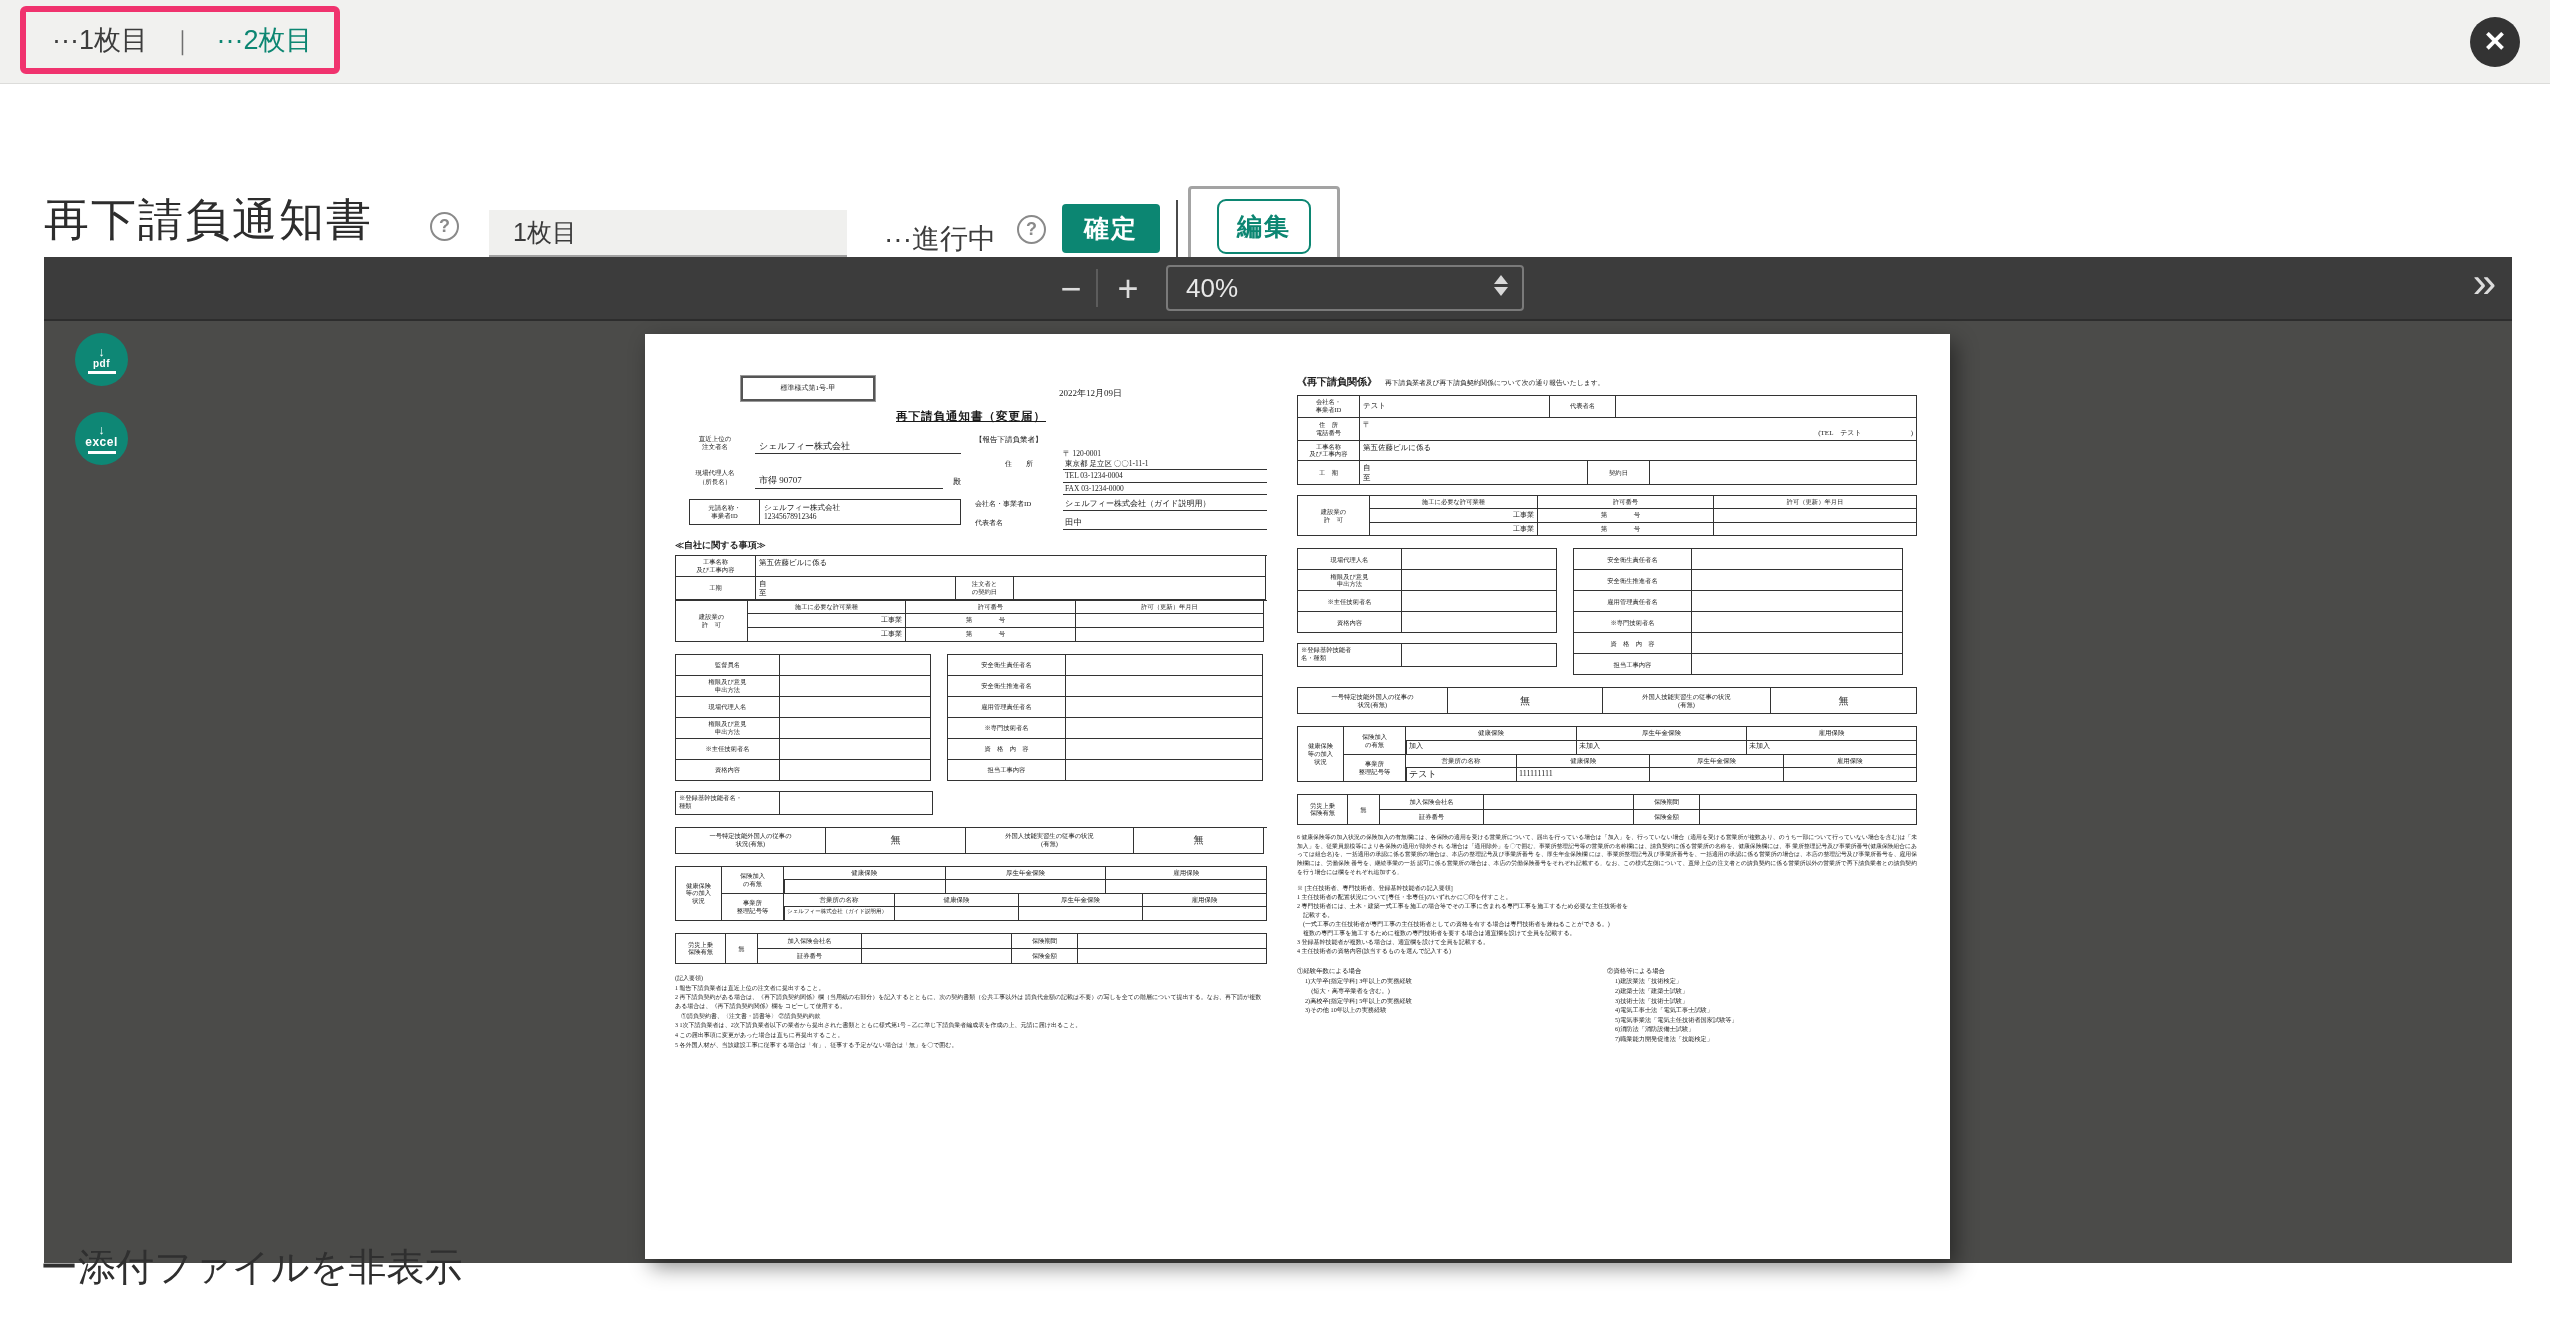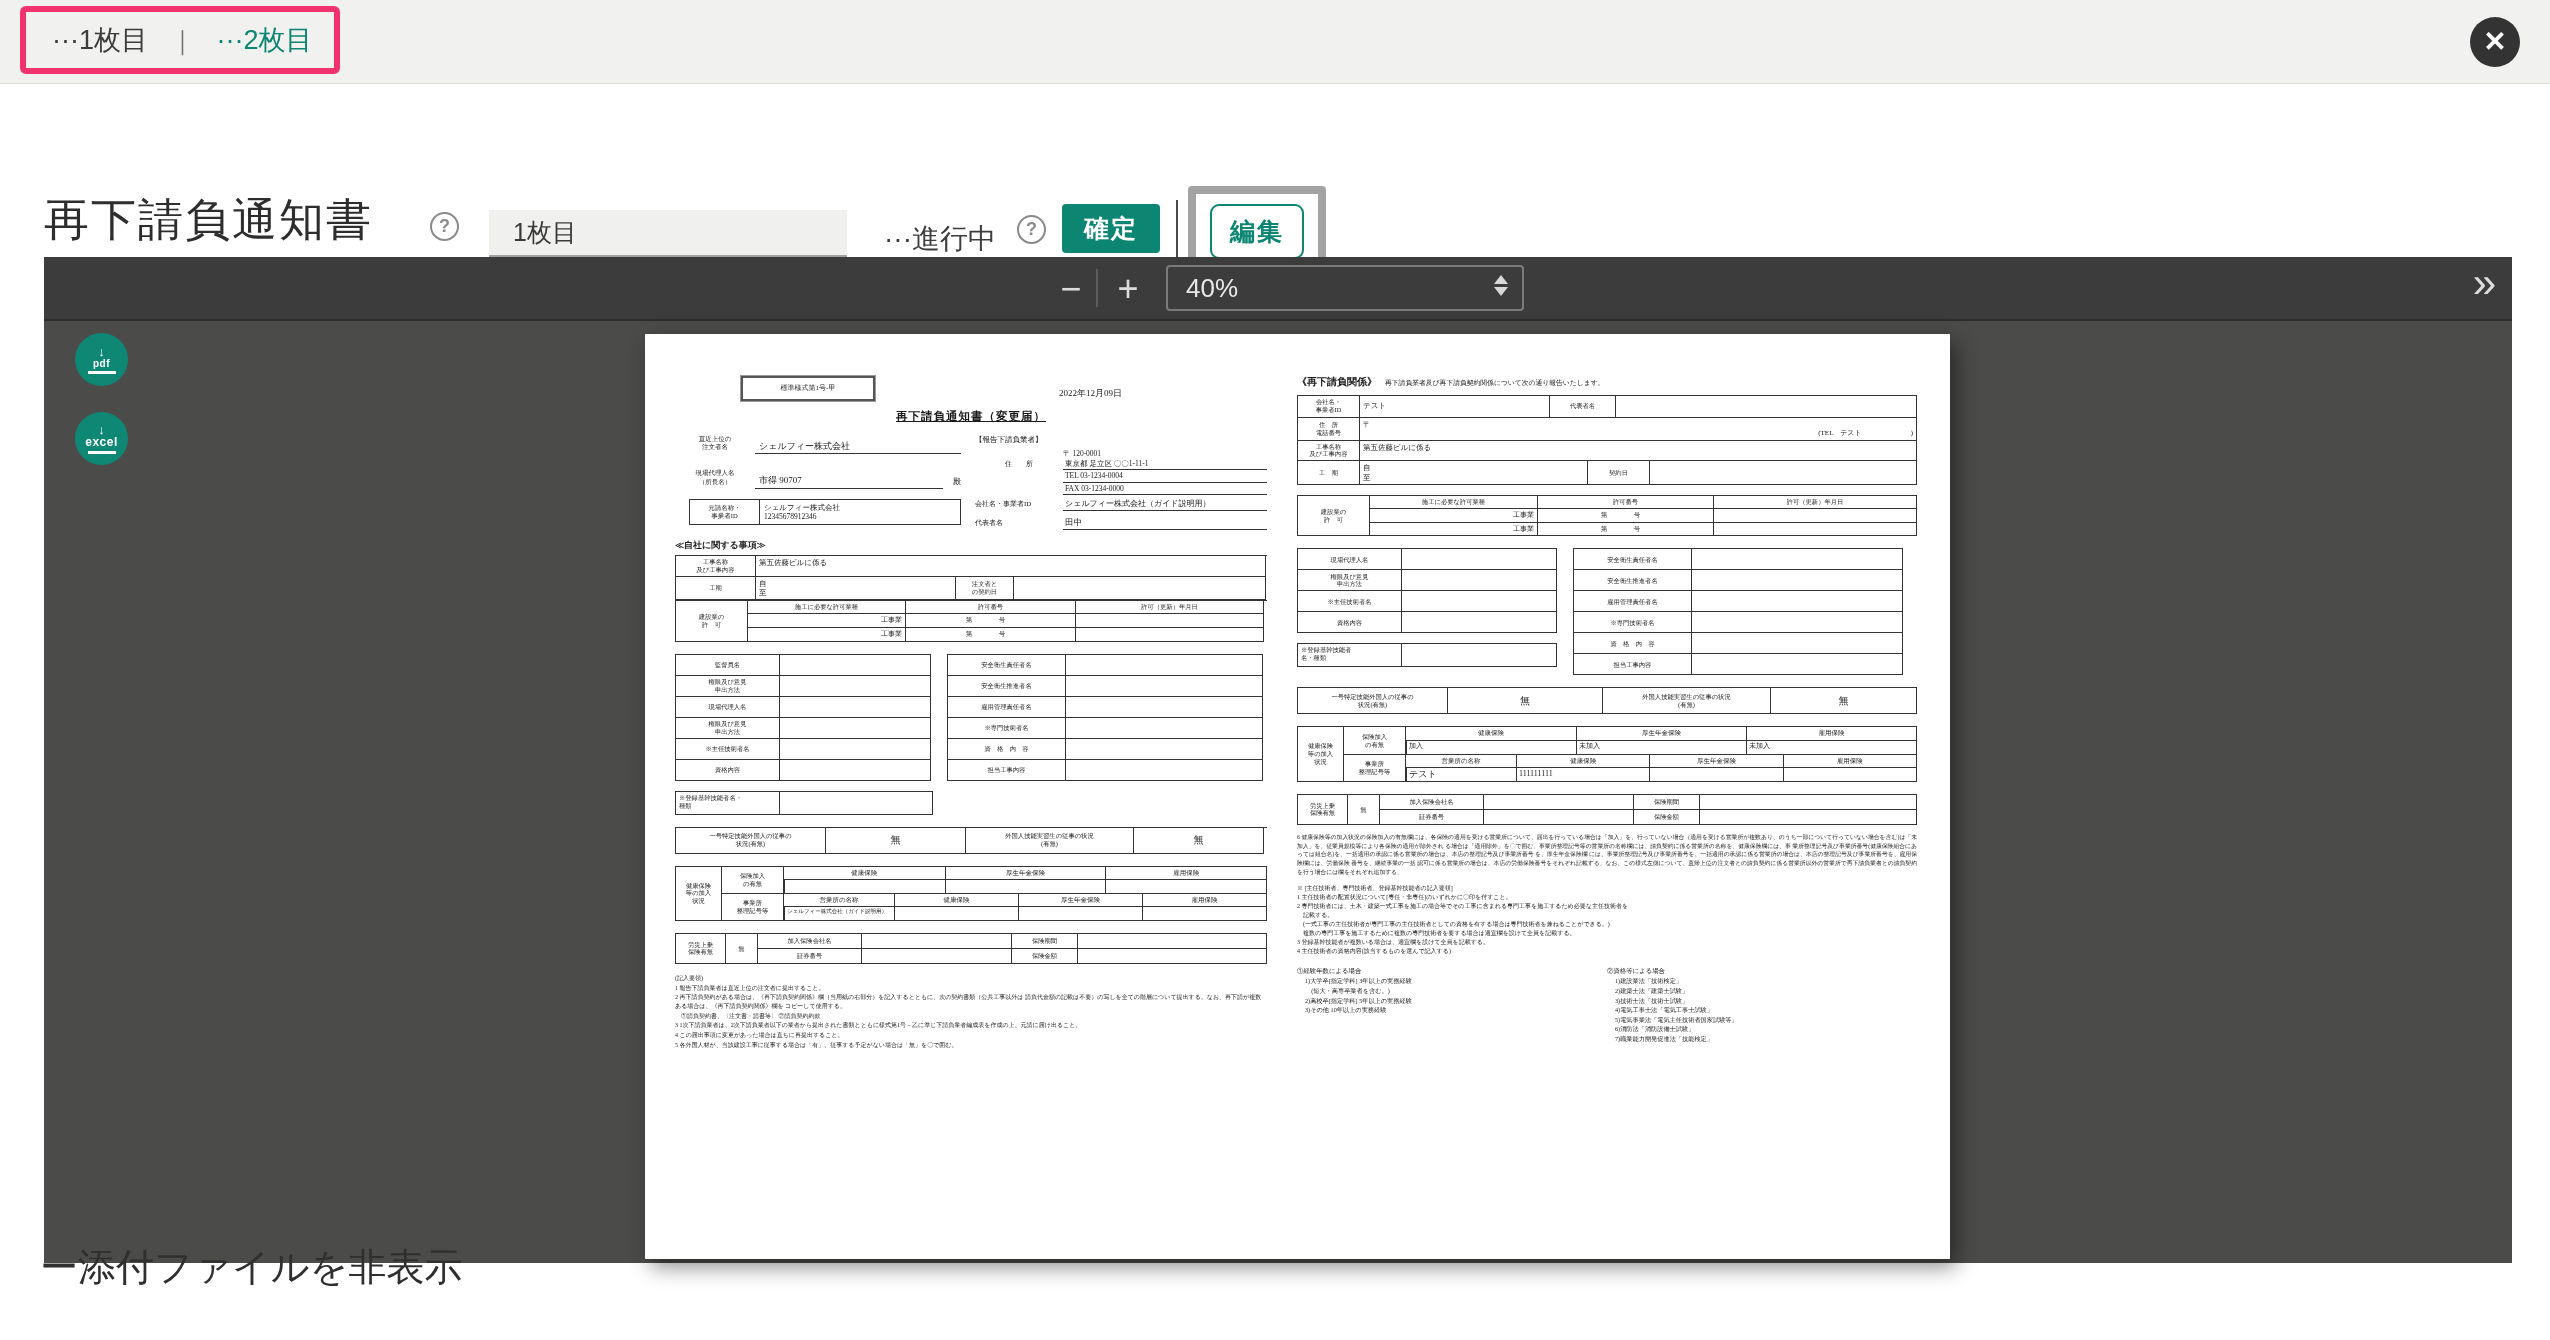--- a/index.html
+++ b/index.html
@@ -25,21 +25,21 @@
   .help-1 { position:absolute; left:430px; top:128px; }
   .name-input { position:absolute; left:489px; top:126px; width:358px; height:47px; background:#f0f0ee;
     border:none; border-bottom:2px solid #a2a2a2; font-size:25px; color:#3a3a3a; padding:0 0 0 24px;
     font-family:inherit; }
   .status-label { position:absolute; left:884px; top:136px; font-size:28px; color:#3c3c3c; }
   .help-2 { position:absolute; left:1017px; top:131px; }
   .confirm-btn { position:absolute; left:1062px; top:120px; height:49px; padding:0 22px; background:#0c8672;
     color:#fff; border:none; border-radius:4px; font-size:25px; font-weight:bold; letter-spacing:2px; cursor:pointer;
     font-family:inherit; }
   .header-sep { position:absolute; left:1176px; top:116px; width:2px; height:58px; background:#4a4a4a; }
-  .edit-highlight { position:absolute; left:1188px; top:102px; padding:10px 14px; border:8px solid #a3a3a3; border-radius:4px; }
+  .edit-highlight { position:absolute; left:1188px; top:102px; padding:10px 26px; border:3px solid #a3a3a3; border-radius:4px; }
   .edit-btn { background:#fff; border:2px solid #0c8672; border-radius:9px; color:#0c8672; font-size:25px;
     font-weight:bold; letter-spacing:2px; padding:9px 18px; cursor:pointer; font-family:inherit; }
   .defect-row { position:absolute; left:44px; top:198px; display:flex; align-items:center; gap:9px; }
   .alert-icon { display:inline-flex; align-items:center; justify-content:center; width:27px; height:27px;
     border:2.5px solid #f2603c; border-radius:50%; color:#f2603c; font-size:17px; font-weight:bold; }
   .defect-text { font-size:27px; color:#f2603c; }
   .help-3 { width:27px; height:27px; font-size:16px; }
 
   
   .viewer { position:absolute; left:44px; top:257px; width:2468px; height:1006px; background:#4b4b49; }

